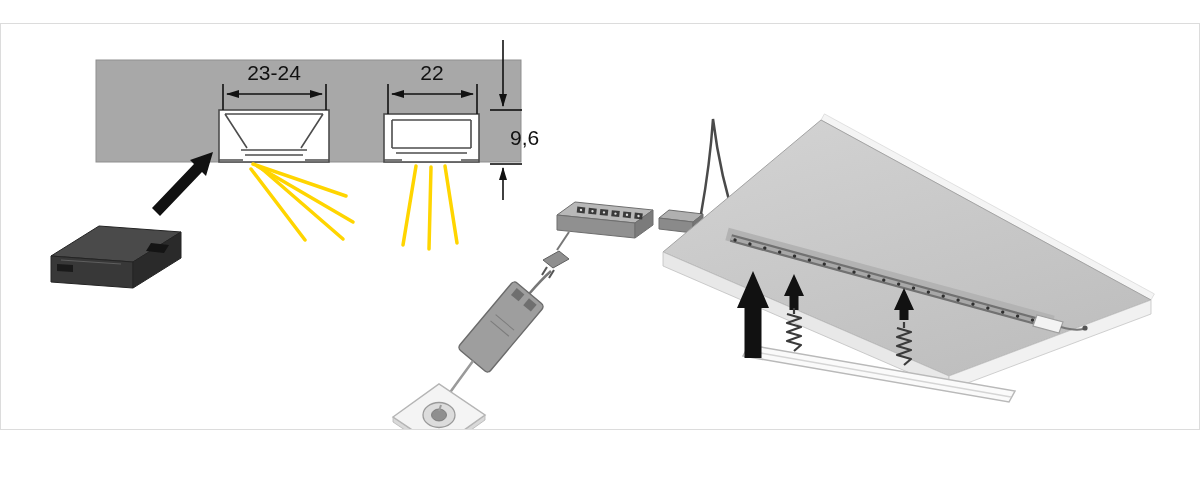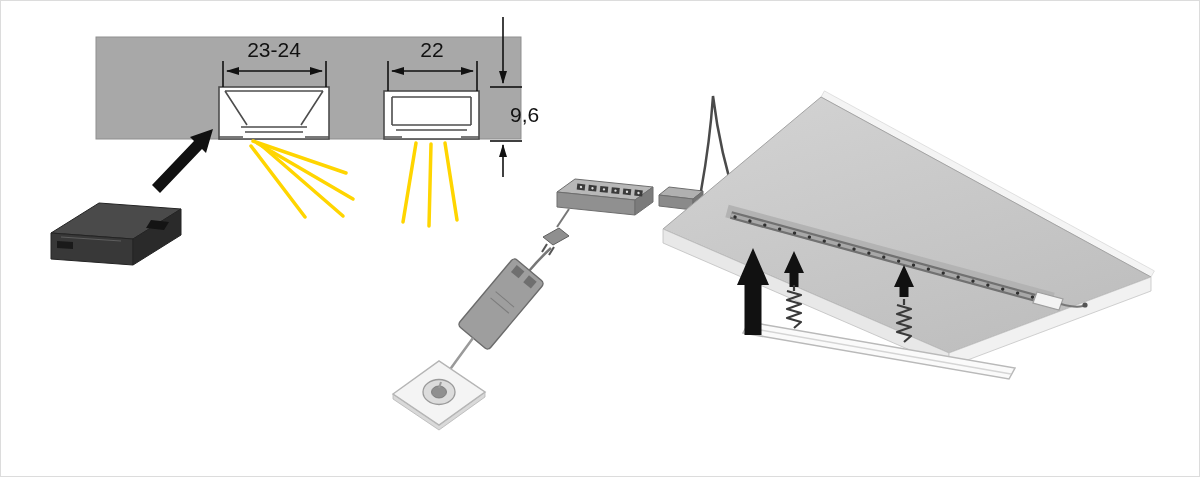--- a/index.html
+++ b/index.html
@@ -1,23 +1,24 @@
 <!DOCTYPE html>
 <html><head>
 <meta charset="utf-8">
 <style>
   html,body{margin:0;padding:0;background:#fff;}
   .canvas{
     position:relative;
-    width:1200px;height:477px;
+    width:1200px;height:407px;
     background:#ffffff;
     border:1px solid #dcdcdc;
     box-sizing:border-box;
     font-family:"Liberation Sans", sans-serif;
     overflow:hidden;
+    margin-top:23px;
   }
   svg{display:block;}
   text.dim{
     font-family:"Liberation Sans", sans-serif;
     font-size:21px;
     fill:#111111;
   }
 </style>
 </head>
 <body>

